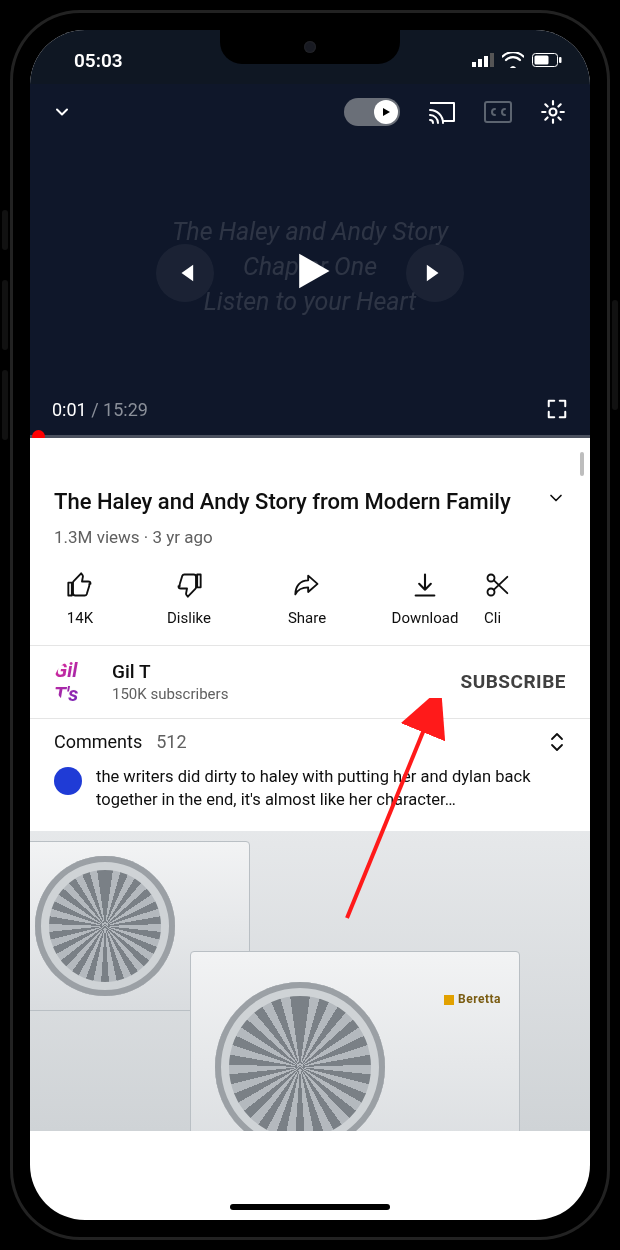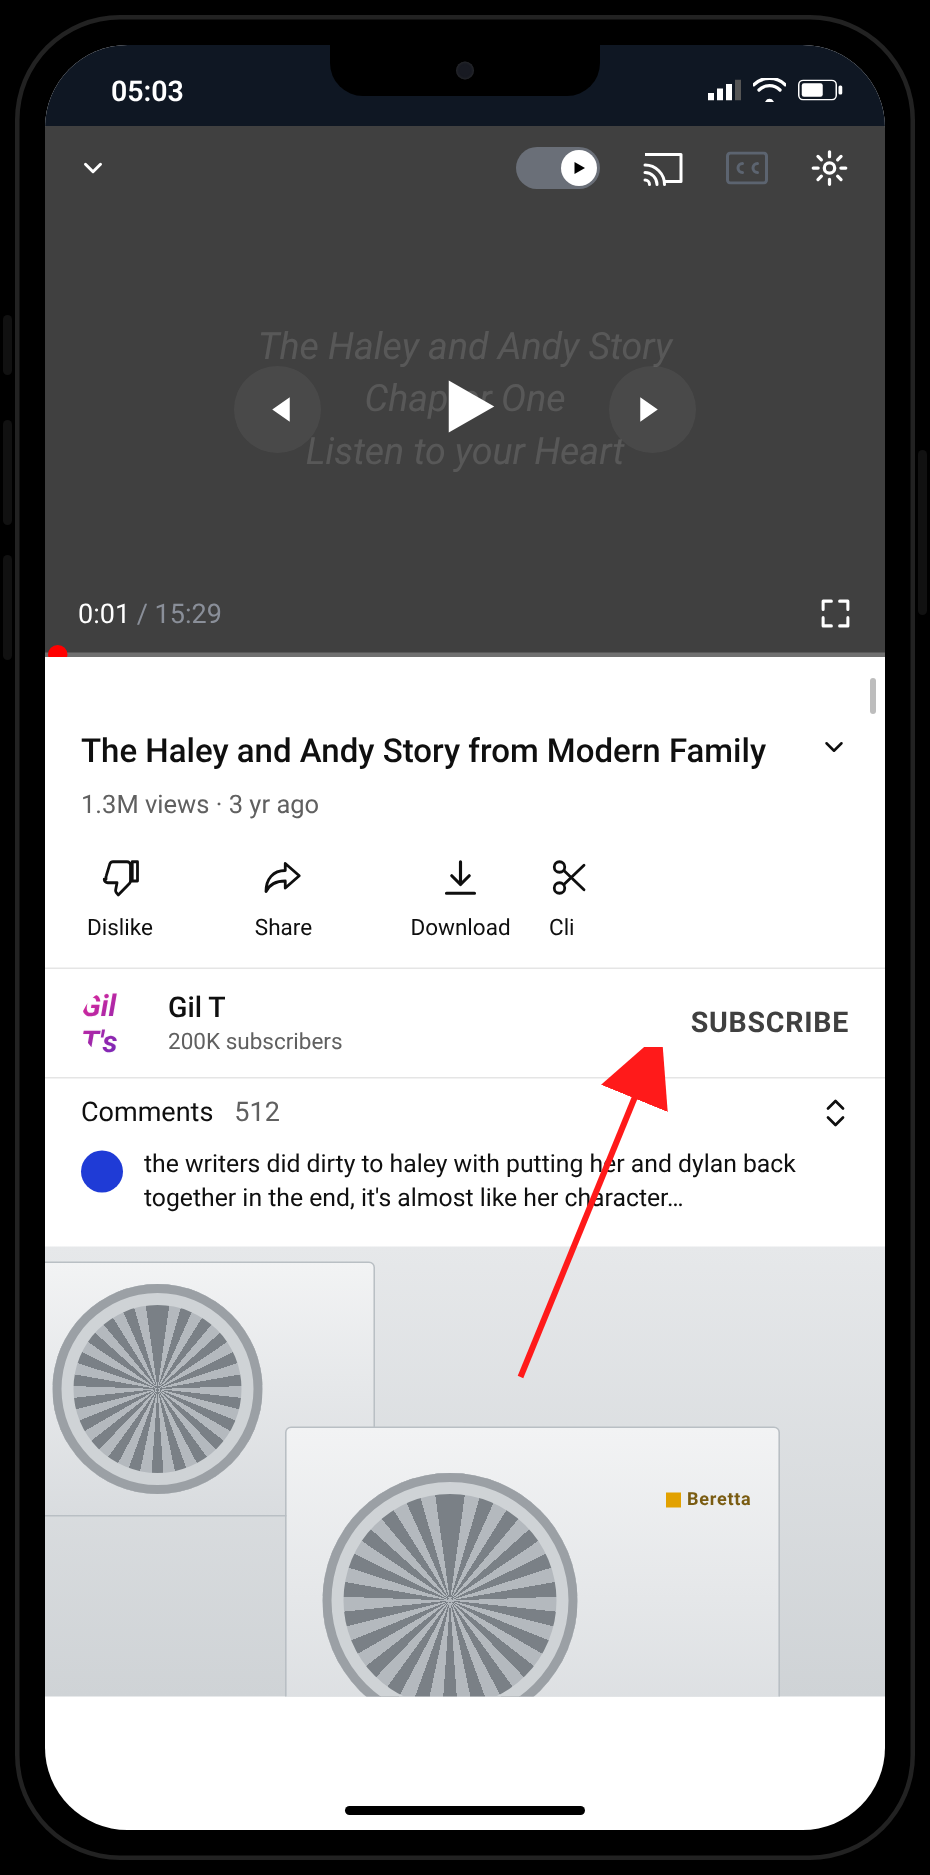--- a/index.html
+++ b/index.html
@@ -33,21 +33,21 @@
   .statusbar {
     height:54px; background:#0f1723; color:#fff; display:flex;
     align-items:center; justify-content:space-between; padding:0 28px 0 34px;
     font-weight:600; font-size:19px;text-align:right;
   }
   .statusbar .time { margin-top:6px; margin-left:10px; }
   .sb-right { display:flex; align-items:center; gap:8px; margin-top:6px; }
 
   
   .player {
-    background:#404040; color:#fff; position:relative; height:354px;
+    background:#0f172a; color:#fff; position:relative; height:354px;
   }
   .player-top {
     display:flex; align-items:center; justify-content:space-between;
     padding:14px 24px 8px 22px;
   }
   .player-top .left { display:flex; }
   .player-top .right { display:flex; align-items:center; gap:28px; }
   .icon { display:inline-flex; align-items:center; justify-content:center; }
   .chev { width:20px; height:20px; }
 
@@ -315,20 +315,26 @@
           </span>
         </div>
         <div class="sub">
           <span>1.3M views</span><span> · </span><span>3 yr ago</span>
         </div>
       </div>
 
       <div class="actions">
         <div class="action">
           <svg viewBox="0 0 24 24">
+              <path d="M2 21h3V10H2v11zm19-10c0-1.1-.9-2-2-2h-5.3l.8-4.2v-.3c0-.4-.2-.8-.4-1.1L13 2 6.6 8.6C6.2 9 6 9.5 6 10v9c0 1.1.9 2 2 2h8c.8 0 1.5-.5 1.8-1.2l2.1-7c.1-.2.1-.5.1-.8v-1z" fill="none" stroke="#0f0f0f" stroke-width="1.6" stroke-linejoin="round"></path>
+            </svg>
+          <span>14K</span>
+        </div>
+        <div class="action">
+          <svg viewBox="0 0 24 24">
               <path d="M22 3h-3v11h3V3zM3 13c0 1.1.9 2 2 2h5.3l-.8 4.2v.3c0 .4.2.8.4 1.1L11 22l6.4-6.6c.4-.4.6-.9.6-1.4V5c0-1.1-.9-2-2-2H8c-.8 0-1.5.5-1.8 1.2l-2.1 7c-.1.2-.1.5-.1.8v1z" fill="none" stroke="#0f0f0f" stroke-width="1.6" stroke-linejoin="round"></path>
             </svg>
           <span>Dislike</span>
         </div>
         <div class="action">
           <svg viewBox="0 0 24 24">
               <path d="M13 4l8 7-8 7v-4c-6 0-9 2-11 6 0-7 4-12 11-12V4z" fill="none" stroke="#0f0f0f" stroke-width="1.6" stroke-linejoin="round"></path>
             </svg>
           <span>Share</span>
         </div>
@@ -349,21 +355,21 @@
       </div>
 
       <div class="divider"></div>
 
       <div class="channel">
         <div class="avatar">
             <span>Gil T's</span>
           </div>
         <div class="ch-mid">
           <div class="ch-name">Gil T</div>
-          <div class="ch-subs">200K subscribers</div>
+          <div class="ch-subs">150K subscribers</div>
         </div>
         <div class="subscribe">SUBSCRIBE</div>
       </div>
 
       <div class="divider"></div>
 
       <div class="comments">
         <div class="com-head">
           <div class="lh">
             <span>Comments</span>

